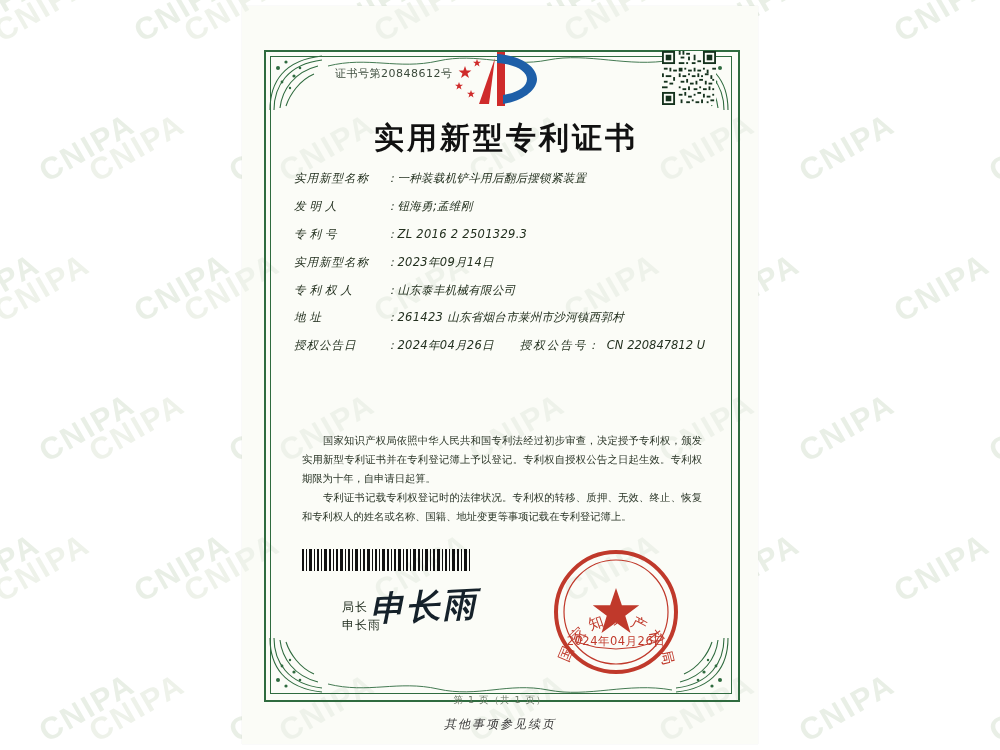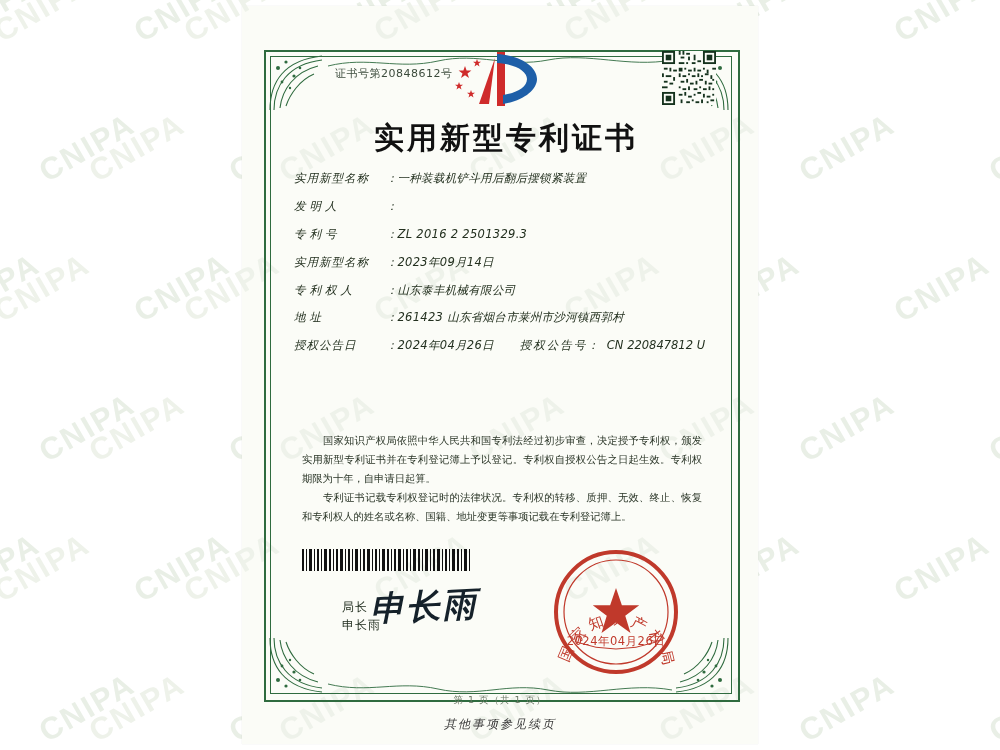--- a/index.html
+++ b/index.html
@@ -459,20 +459,21 @@
 
     <div class="fields" id="fields">
         <div class="row">
           <div class="lab tight">实用新型名称</div>
           <div class="colon">：</div>
           <div class="val">一种装载机铲斗用后翻后摆锁紧装置</div>
         </div>
         <div class="row">
           <div class="lab">发明人</div>
           <div class="colon">：</div>
+          <div class="val">钮海勇;孟维刚</div>
         </div>
         <div class="row">
           <div class="lab">专利号</div>
           <div class="colon">：</div>
           <div class="val">ZL 2016 2 2501329.3</div>
         </div>
         <div class="row">
           <div class="lab tight">实用新型名称</div>
           <div class="colon">：</div>
           <div class="val">2023年09月14日</div>

